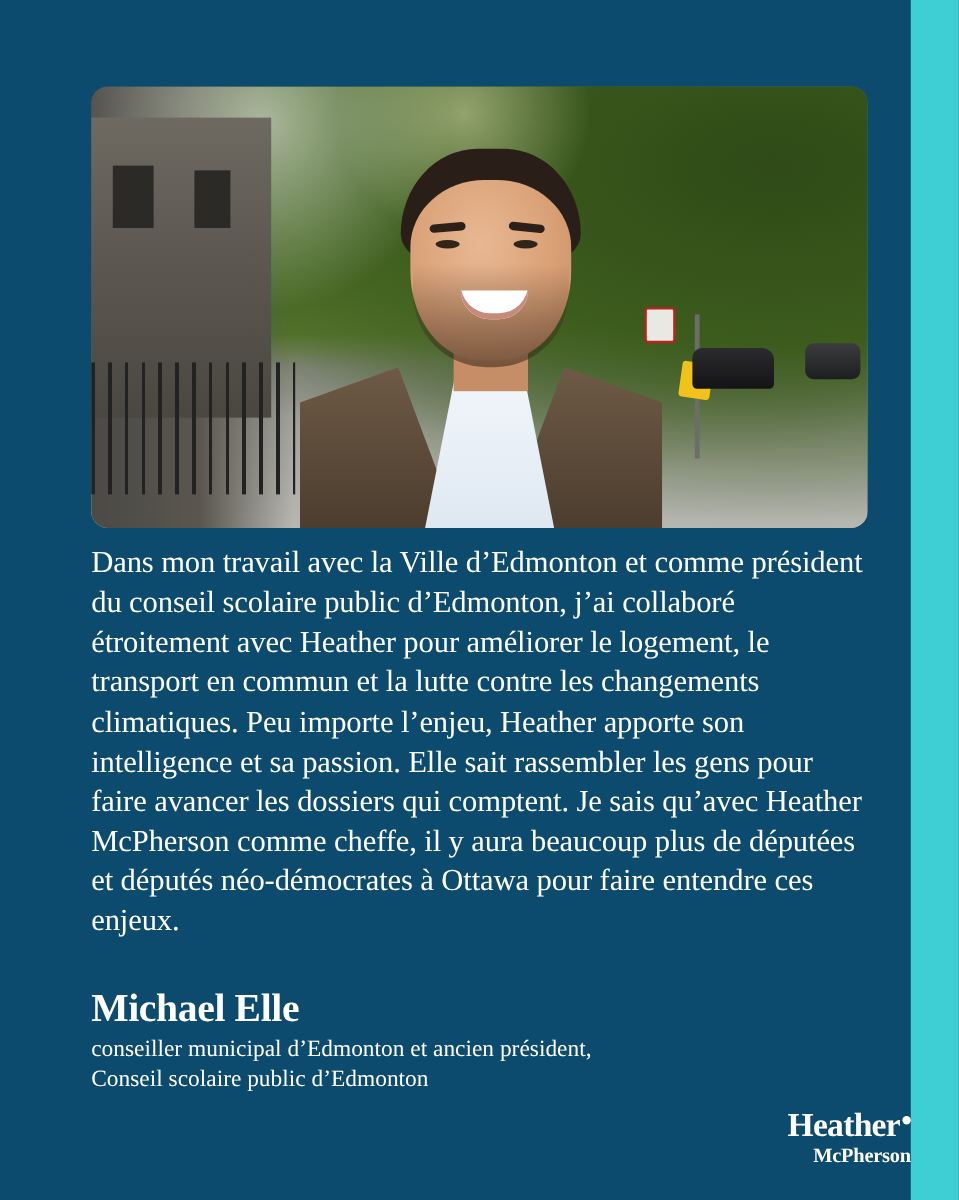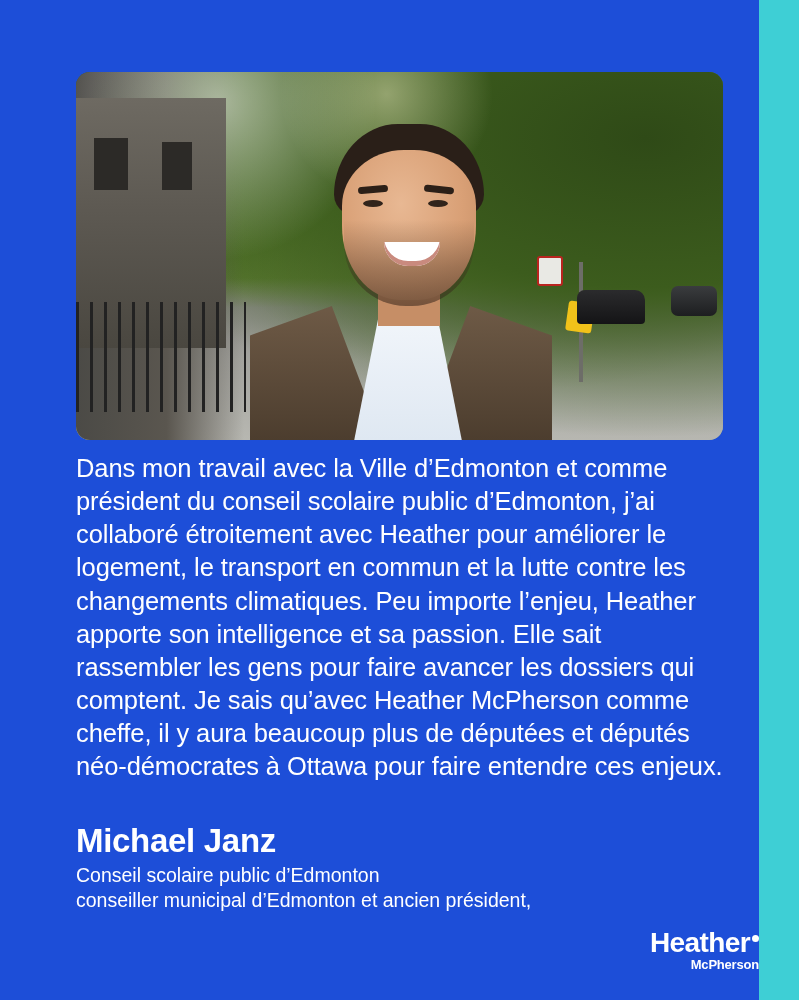--- a/index.html
+++ b/index.html
@@ -10,23 +10,24 @@
     width: 799px;
     height: 1000px;
     background: #3ecfd5;
     font-family: "Liberation Sans", sans-serif;
     overflow: hidden;
   }
   .card {
     position: relative;
     width: 759px;
     height: 1000px;
-    background: #1d4ed8;
+    background: #0c4a6e;
     box-sizing: border-box;
     padding: 0;
+    font-family: Liberation Serif, serif;
   }
 
   
   .photo-wrap {
     position: absolute;
     left: 76px;
     top: 72px;
     width: 647px;
     height: 368px;
     border-radius: 14px;
@@ -200,21 +201,21 @@
   .logo-dot {
     display: inline-block;
     width: 7px;
     height: 7px;
     border-radius: 50%;
     background: #ffffff;
     vertical-align: 10px;
     margin-left: 2px;
   }
   .logo-sub {
-    font-size: 13px;
+    font-size: 17px;
     font-weight: bold;
     letter-spacing: -0.2px;
     line-height: 1.05;
     margin-top: 1px;
   }
 </style>
 </head>
 <body>
 
 <div class="card">
@@ -241,24 +242,24 @@
         <div class="ph-eye-l"></div>
         <div class="ph-eye-r"></div>
         <div class="ph-smile"></div>
       </div>
     </div>
   </div>
 
   <div class="quote">Dans mon travail avec la Ville d’Edmonton et comme président du conseil scolaire public d’Edmonton, j’ai collaboré étroitement avec Heather pour améliorer le logement, le transport en commun et la lutte contre les changements climatiques. Peu importe l’enjeu, Heather apporte son intelligence et sa passion. Elle sait rassembler les gens pour faire avancer les dossiers qui comptent. Je sais qu’avec Heather McPherson comme cheffe, il y aura beaucoup plus de députées et députés néo-démocrates à Ottawa pour faire entendre ces enjeux.</div>
 
   <div class="attrib">
-    <div class="attrib-name">Michael Janz</div>
+    <div class="attrib-name">Michael Elle</div>
     <div class="attrib-role">
+      <div>conseiller municipal d’Edmonton et ancien président,</div>
       <div>Conseil scolaire public d’Edmonton</div>
-      <div>conseiller municipal d’Edmonton et ancien président,</div>
     </div>
   </div>
 
   <div class="logo">
     <div>
       <span class="logo-main">Heather</span><span class="logo-dot"></span>
     </div>
     <div class="logo-sub">McPherson</div>
   </div>
 

